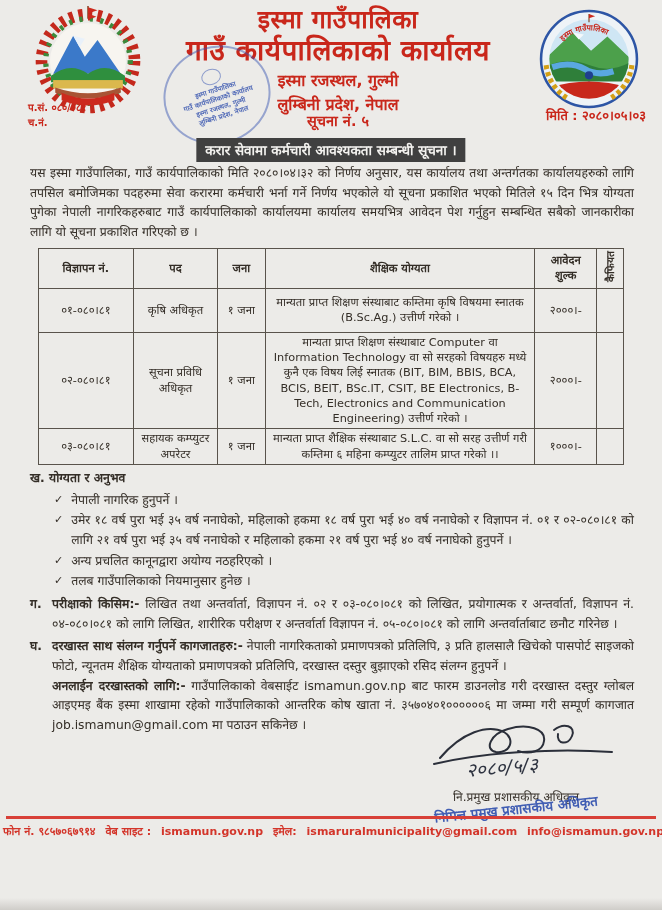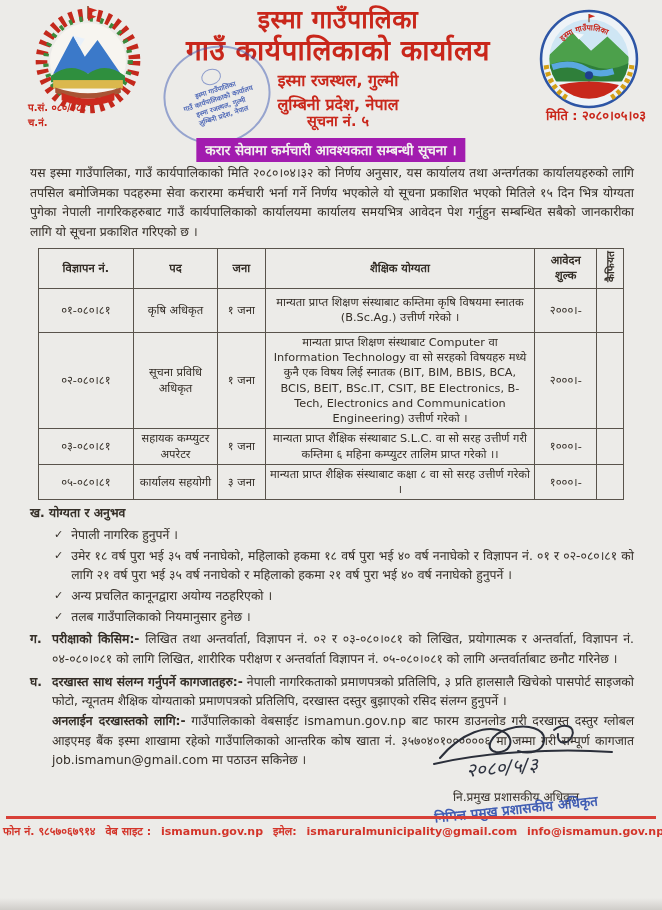--- a/index.html
+++ b/index.html
@@ -26,21 +26,21 @@
     left:163px;top:46px;width:104px;height:94px;
     border:2px solid rgba(52,82,176,.55);border-radius:50%;
     transform:rotate(-18deg);opacity:.85;
     display:flex;flex-direction:column;align-items:center;justify-content:center;
     color:#3a57b0;font-size:6.8px;font-weight:700;line-height:1.3;text-align:center;
   }
   .inkstamp .emb{width:18px;height:14px;border:1.5px solid rgba(52,82,176,.6);border-radius:50%;margin-bottom:2px;}
   
   .bar{
     top:138px;left:50%;transform:translateX(-50%);
-    background:#a21caf;color:#f3f2ef;font-size:13.5px;font-weight:600;
+    background:#404040;color:#f3f2ef;font-size:13.5px;font-weight:600;
     padding:3px 9px;white-space:nowrap;
   }
   
   .flow{left:30px;top:164px;width:604px;font-size:12.3px;line-height:1.6;text-align:justify;}
   .sec-head{font-weight:bold;margin-top:4px;}
   table.pos{border-collapse:collapse;width:586px;margin:5px 0 4px 8px;table-layout:fixed;font-size:11.3px;line-height:1.35;}
   table.pos th,table.pos td{border:1px solid #59534b;padding:2px 4px;text-align:center;vertical-align:middle;}
   table.pos th{font-weight:700;}
   th.vert span{writing-mode:vertical-rl;transform:rotate(180deg);display:inline-block;font-size:10.5px;}
   .bullets{margin:2px 0 0 0;padding:0 0 0 24px;list-style:none;}
@@ -175,28 +175,20 @@
         <td></td>
       </tr>
       <tr style="height:32px;">
         <td>०३-०८०।८१</td>
         <td>सहायक कम्प्युटर अपरेटर</td>
         <td>१ जना</td>
         <td>मान्यता प्राप्त शैक्षिक संस्थाबाट S.L.C. वा सो सरह उत्तीर्ण गरी कम्तिमा ६ महिना कम्प्युटर तालिम प्राप्त गरेको ।।</td>
         <td>१०००।-</td>
         <td></td>
       </tr>
-      <tr style="height:32px;">
-        <td>०५-०८०।८१</td>
-        <td>कार्यालय सहयोगी</td>
-        <td>३ जना</td>
-        <td>मान्यता प्राप्त शैक्षिक संस्थाबाट कक्षा ८ वा सो सरह उत्तीर्ण गरेको ।</td>
-        <td>१०००।-</td>
-        <td></td>
-      </tr>
     </tbody>
       </table>
 
     <div class="sec-head">ख.  योग्यता र अनुभव</div>
     <ul class="bullets">
       <li>
           <span class="chk">✓</span>
           <span>नेपाली नागरिक हुनुपर्ने ।</span>
         </li>
       <li>

